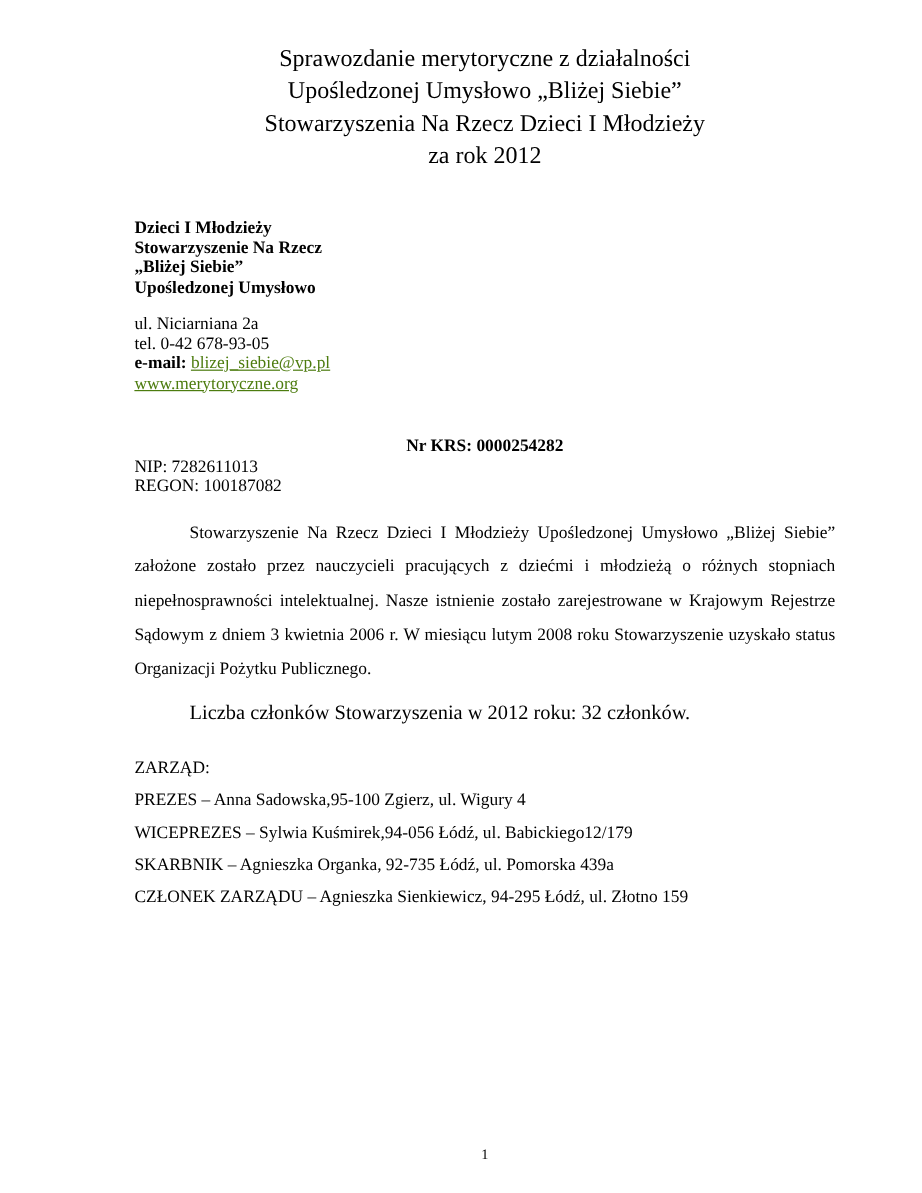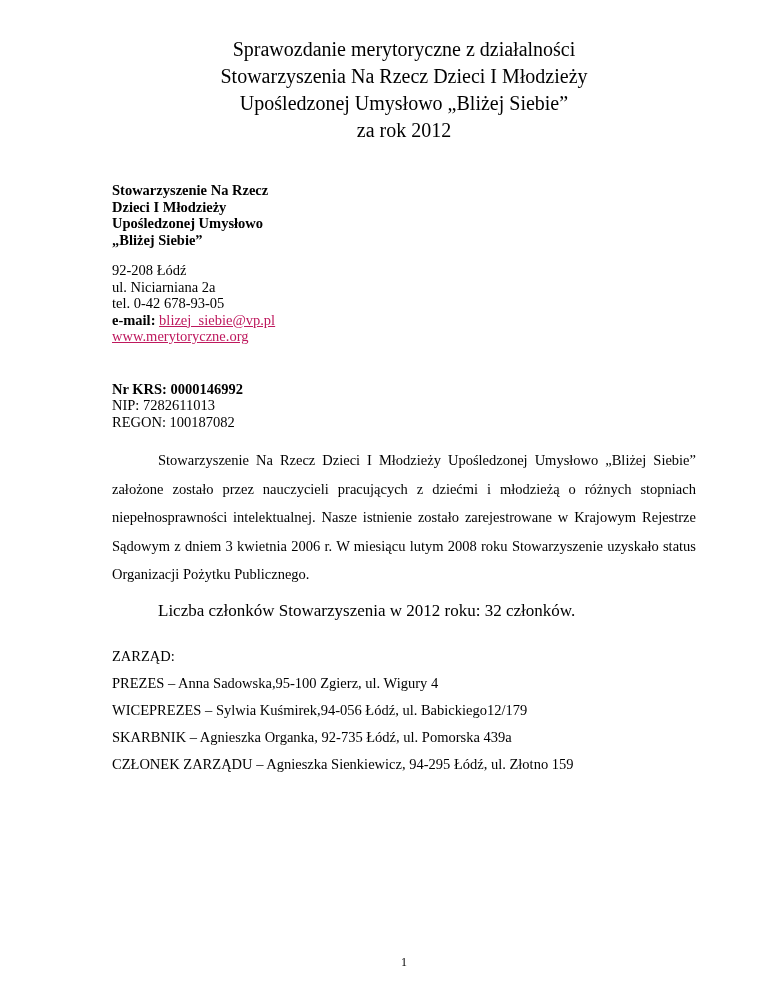--- a/index.html
+++ b/index.html
@@ -31,23 +31,23 @@
     margin-top: 38px;
     font-size: 14.5px;
     font-weight: bold;
     line-height: 16.5px;
   }
   .address {
     margin-top: 14px;
     font-size: 14.5px;
     line-height: 16.5px;
   }
-  .bold { font-weight: bold; }
+  .bold { font-weight: bold; text-align: center; }
   a.doc-link {
-    color: #be185d;
+    color: #4d7c0f;
     text-decoration: underline;
     cursor: pointer;
   }
   .registry {
     margin-top: 36px;
     font-size: 14.5px;
     line-height: 16.5px;
   }
   .body-par {
     margin: 16px 0 0 0;
@@ -80,47 +80,46 @@
   }
 </style>
 </head>
 <body>
 
 <div class="page">
   <div class="content">
 
     <div class="doc-title">
       <div>Sprawozdanie merytoryczne z działalności</div>
+      <div>Upośledzonej Umysłowo „Bliżej Siebie”</div>
       <div>Stowarzyszenia Na Rzecz Dzieci I Młodzieży</div>
-      <div>Upośledzonej Umysłowo „Bliżej Siebie”</div>
       <div>za rok 2012</div>
     </div>
 
     <div class="org-name">
+      <div>Dzieci I Młodzieży</div>
       <div>Stowarzyszenie Na Rzecz</div>
-      <div>Dzieci I Młodzieży</div>
+      <div>„Bliżej Siebie”</div>
       <div>Upośledzonej Umysłowo</div>
-      <div>„Bliżej Siebie”</div>
     </div>
 
     <div class="address">
-      <div>92-208 Łódź</div>
       <div>ul. Niciarniana 2a</div>
       <div>tel. 0-42  678-93-05</div>
       <div>
         <span class="bold">e-mail:</span>
         <a class="doc-link">blizej_siebie@vp.pl</a>
       </div>
       <div>
         <a class="doc-link">www.merytoryczne.org</a>
       </div>
     </div>
 
     <div class="registry">
-      <div class="bold">Nr KRS: 0000146992</div>
+      <div class="bold">Nr KRS: 0000254282</div>
       <div>NIP: 7282611013</div>
       <div>REGON: 100187082</div>
     </div>
 
     <p class="body-par">Stowarzyszenie Na Rzecz Dzieci I Młodzieży Upośledzonej Umysłowo „Bliżej Siebie” założone zostało przez nauczycieli pracujących z dziećmi i młodzieżą o różnych stopniach niepełnosprawności intelektualnej. Nasze istnienie zostało zarejestrowane w Krajowym Rejestrze Sądowym z dniem 3 kwietnia 2006 r. W miesiącu lutym 2008 roku Stowarzyszenie uzyskało status Organizacji Pożytku Publicznego.</p>
 
     <p class="members-par">Liczba członków Stowarzyszenia w 2012 roku: 32 członków.</p>
 
     <div class="board">
       <div class="board-heading">ZARZĄD:</div>

